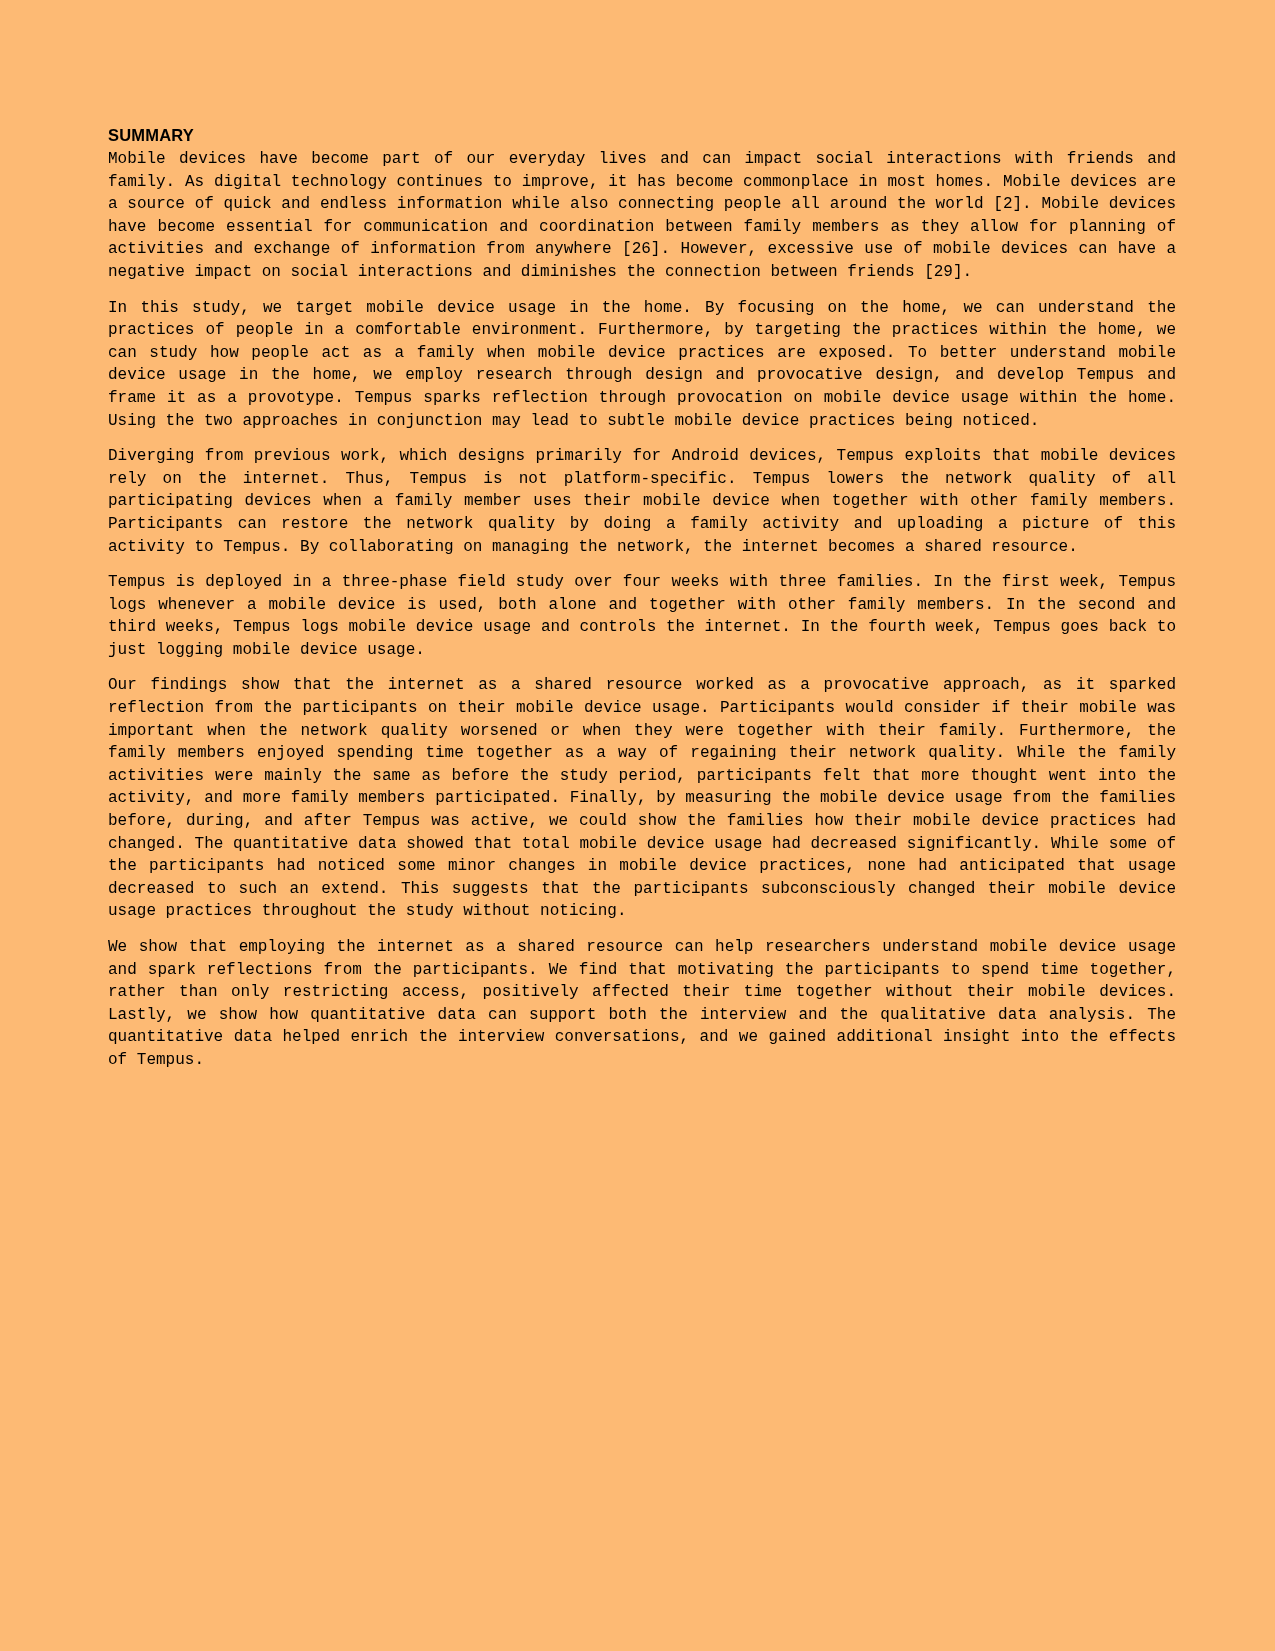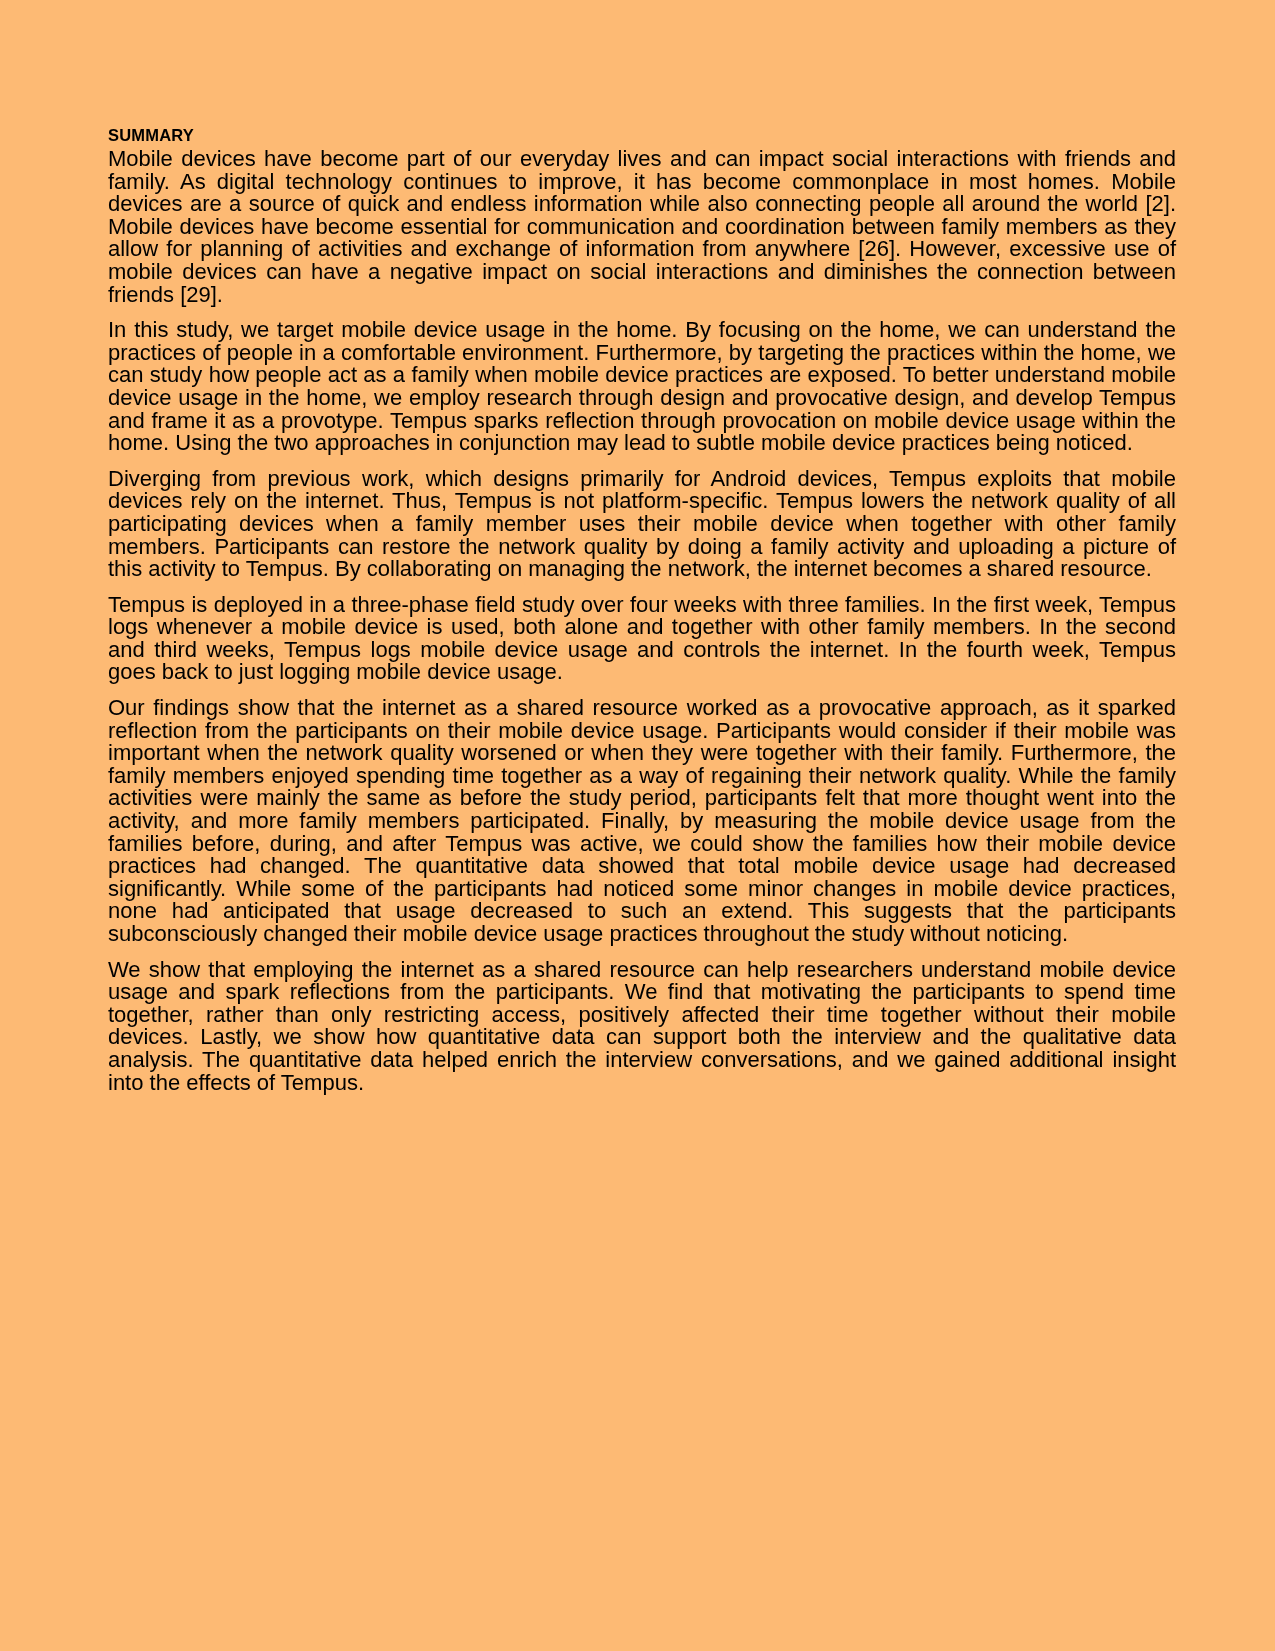--- a/index.html
+++ b/index.html
@@ -30,22 +30,22 @@
   .section-heading {
     font-family: "Liberation Sans", sans-serif;
     font-weight: bold;
     font-size: 16.5px;
     line-height: 20px;
     letter-spacing: 0.2px;
     color: #000000;
     margin: 0 0 3px 0;
   }
   .body-paragraph {
-    font-family: Liberation Sans, sans-serif;
-    font-size: 22px;
+    font-family: Liberation Mono, monospace;
+    font-size: 16px;
     line-height: 22.6px;
     color: #000000;
     text-align: justify;
     margin: 0 0 13px 0;
   }
   .body-paragraph:last-child {
     margin-bottom: 9px;
   }
 </style>
 </head>

